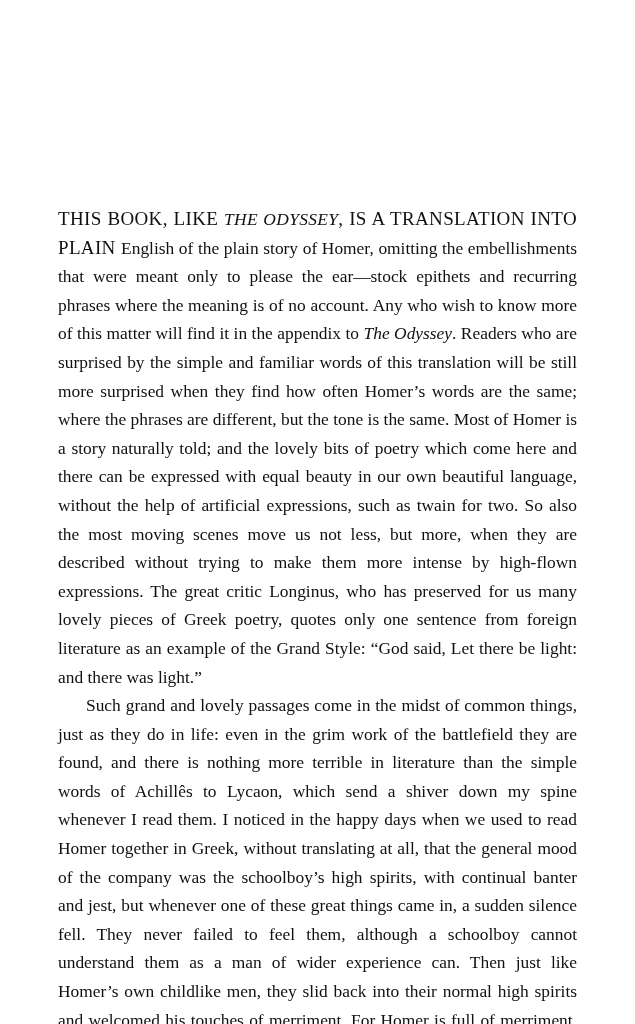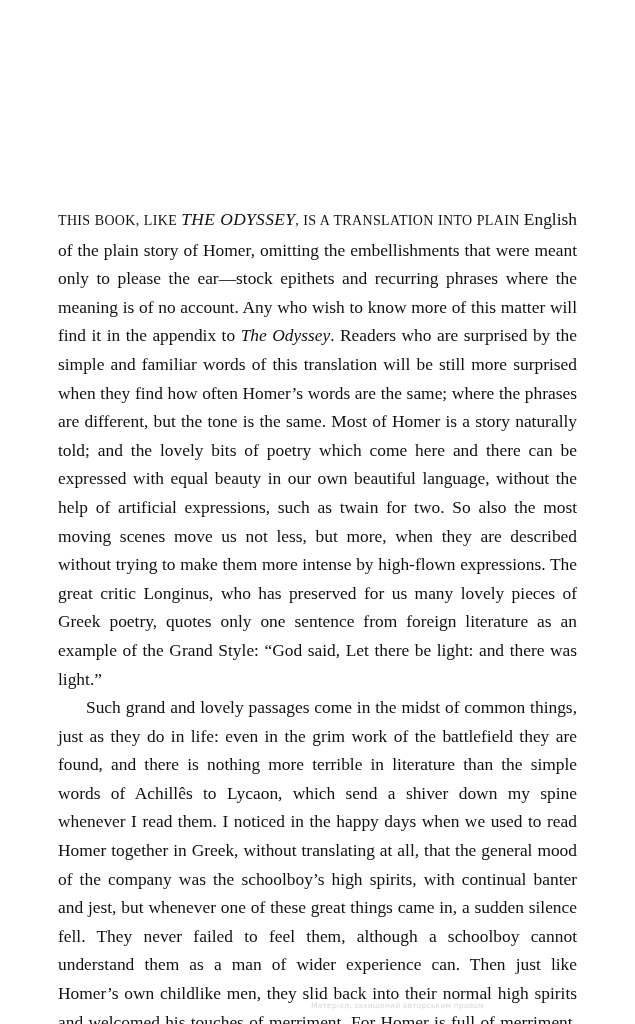--- a/index.html
+++ b/index.html
@@ -56,21 +56,21 @@
     margin: 0;
     text-indent: 0;
   }
 
   .body-text p.indented {
     text-indent: 28px;
   }
 
   .smallcaps {
     font-variant: small-caps;
-    font-size: 14px;
+    font-size: 19px;
     letter-spacing: 0.35px;
   }
 
   .smallcaps-italic {
     font-variant: small-caps;
     font-style: italic;
     letter-spacing: 0.35px;
   }
 
   .italic {
@@ -98,15 +98,14 @@
 
 
   <div class="body-text">
 
     <p><span class="smallcaps">THIS BOOK, LIKE </span><span class="smallcaps-italic">THE ODYSSEY</span><span class="smallcaps">, IS A TRANSLATION INTO PLAIN </span><span>English of the plain story of Homer, omitting the embellishments that were meant only to please the ear—stock epithets and recurring phrases where the meaning is of no account. Any who wish to know more of this matter will find it in the appendix to </span><span class="italic">The Odyssey</span><span>. Readers who are surprised by the simple and familiar words of this translation will be still more surprised when they find how often Homer’s words are the same; where the phrases are different, but the tone is the same. Most of Homer is a story naturally told; and the lovely bits of poetry which come here and there can be expressed with equal beauty in our own beautiful language, without the help of artificial expressions, such as twain for two. So also the most moving scenes move us not less, but more, when they are described without trying to make them more intense by high-flown expressions. The great critic Longinus, who has preserved for us many lovely pieces of Greek poetry, quotes only one sentence from foreign literature as an example of the Grand Style: “God said, Let there be light: and there was light.”</span></p>
 
     <p class="indented">Such grand and lovely passages come in the midst of common things, just as they do in life: even in the grim work of the battlefield they are found, and there is nothing more terrible in literature than the simple words of Achillês to Lycaon, which send a shiver down my spine whenever I read them. I noticed in the happy days when we used to read Homer together in Greek, without translating at all, that the general mood of the company was the schoolboy’s high spirits, with continual banter and jest, but whenever one of these great things came in, a sudden silence fell. They never failed to feel them, although a schoolboy cannot understand them as a man of wider experience can. Then just like Homer’s own childlike men, they slid back into their normal high spirits and welcomed his touches of merriment. For Homer is full of merriment, full of open fun and delicate comedy, even farce—as when Arês, wounded, bursts up to Olympus like a bomb. And the divine family! What a delightful natural party—human beings raised a degree or two, but all</p>
 
   </div>
 
-  <div class="watermark">Матеріал, захищений авторським правом</div>
 
 </div>
 
 </body></html>

